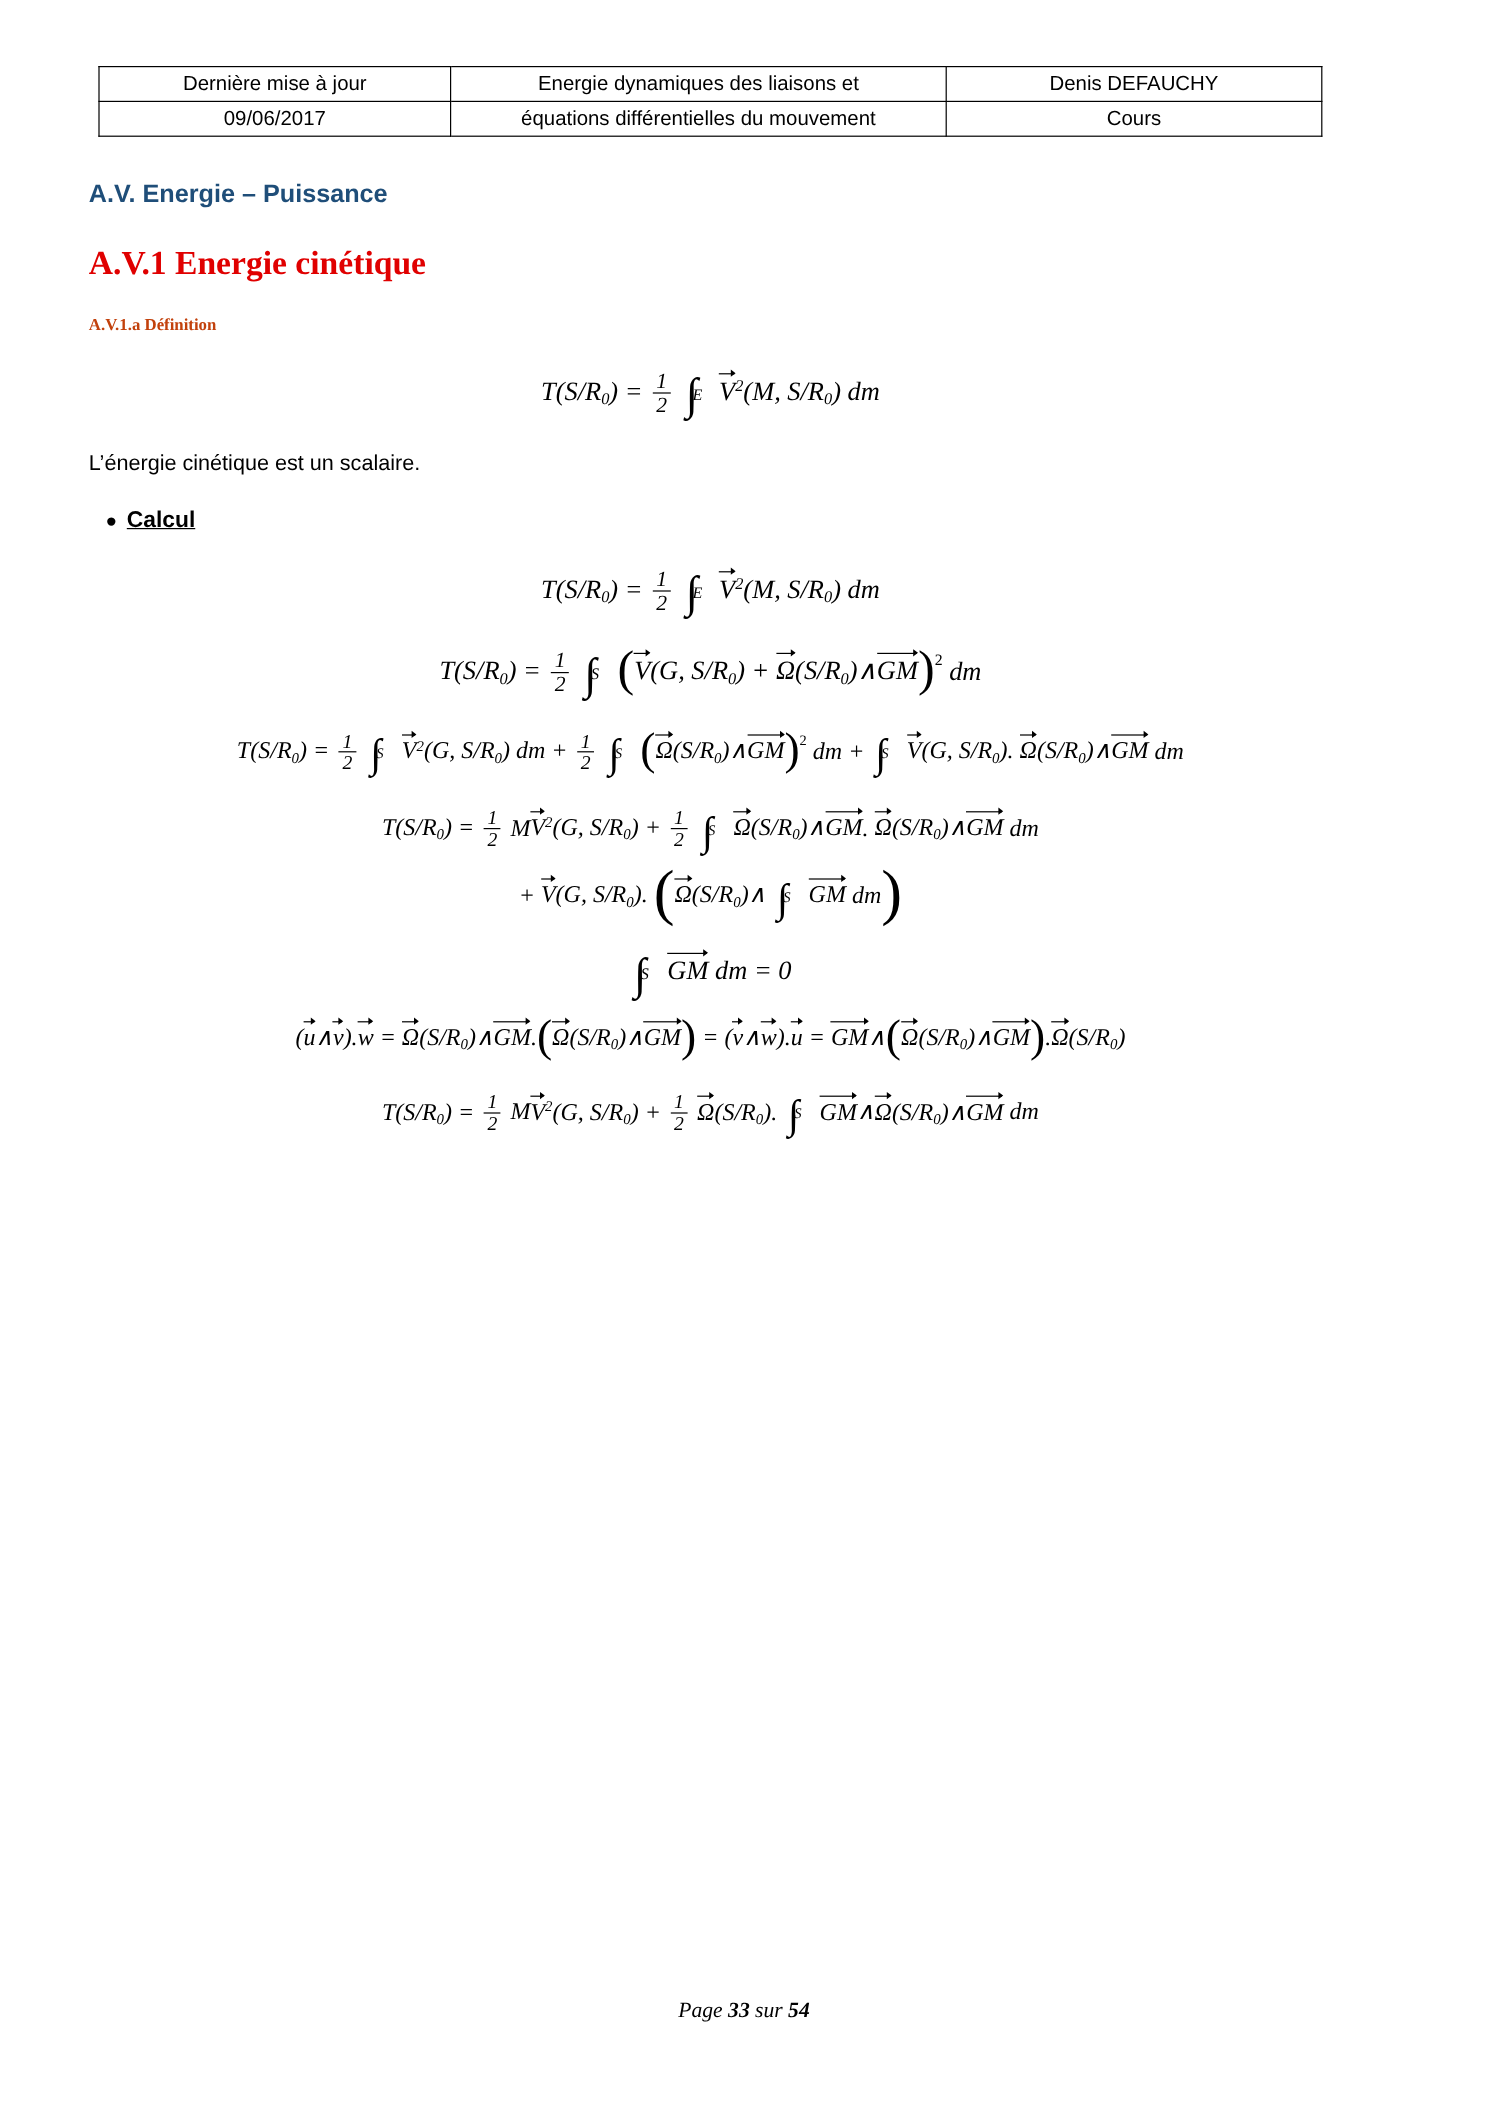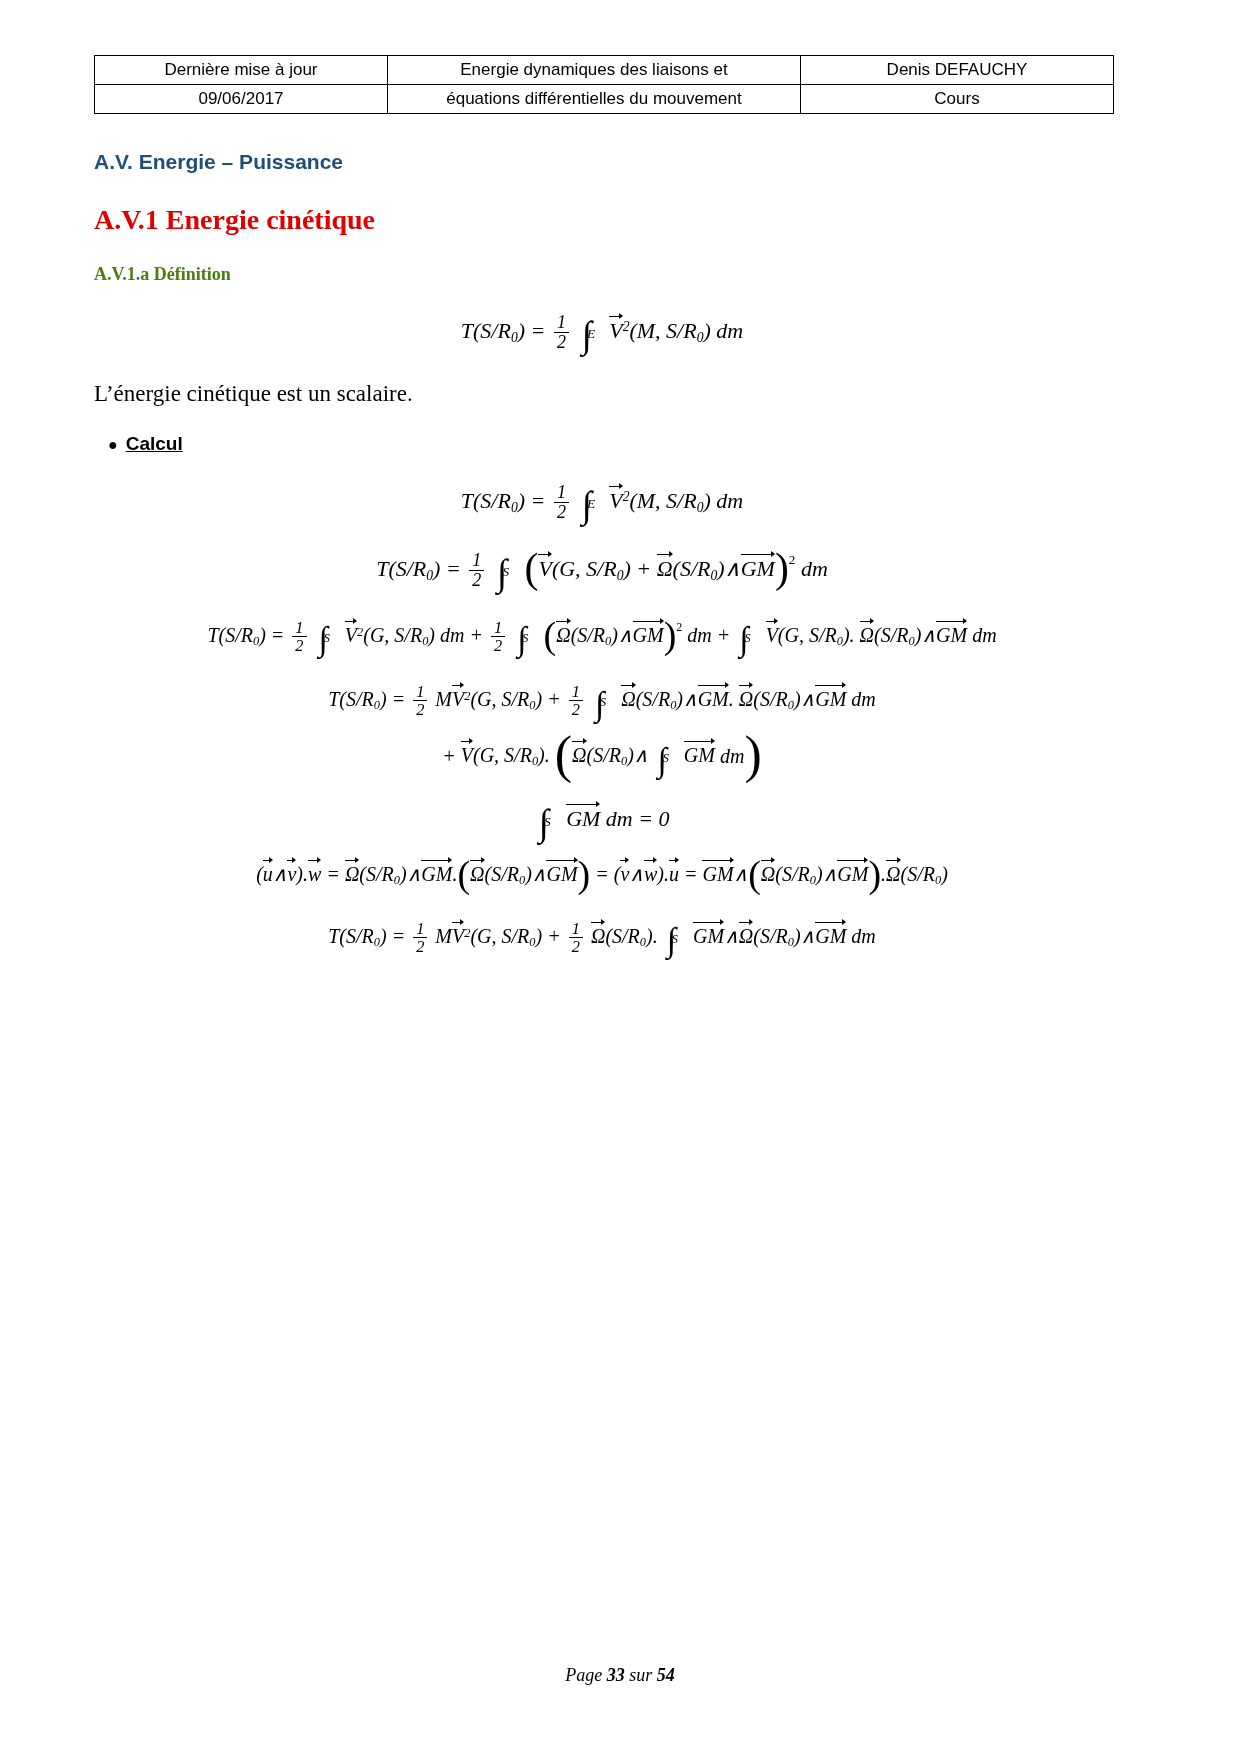--- a/index.html
+++ b/index.html
@@ -12,21 +12,21 @@
     height: 1754px;
     font-family: "Liberation Sans", sans-serif;
     color: #000000;
     position: relative;
   }
   .page {
     position: relative;
     width: 1240px;
     height: 1754px;
     box-sizing: border-box;
-    padding: 55px 130px 0 94px;
+    padding: 55px 130px 0 74px;
   }
 
   
   table.header {
     width: 980px;
     border-collapse: collapse;
     table-layout: fixed;
     margin: 0 auto;
     font-size: 17px;
   }
@@ -50,29 +50,28 @@
   }
   h2.sub {
     font-family: "Liberation Serif", serif;
     font-size: 28px;
     font-weight: bold;
     color: #e00000;
     margin: 30px 0 0 0;
   }
   h3.subsub {
     font-family: "Liberation Serif", serif;
+    font-size: 14px;
+    font-weight: bold;
+    color: #c2410c;
+    margin: 28px 0 0 0;
+  }
+  p.body {
     font-size: 18px;
-    font-weight: bold;
-    color: #4d7c0f;
     margin: 28px 0 0 0;
-  }
-  p.body {
-    font-size: 23px;
-    margin: 28px 0 0 0;
-    font-family: Liberation Serif, serif;
   }
   .bullet {
     font-size: 18px;
     margin: 26px 0 0 14px;
   }
   .bullet .dot {
     font-size: 16px;
     margin-right: 8px;
   }
   .bullet u {

